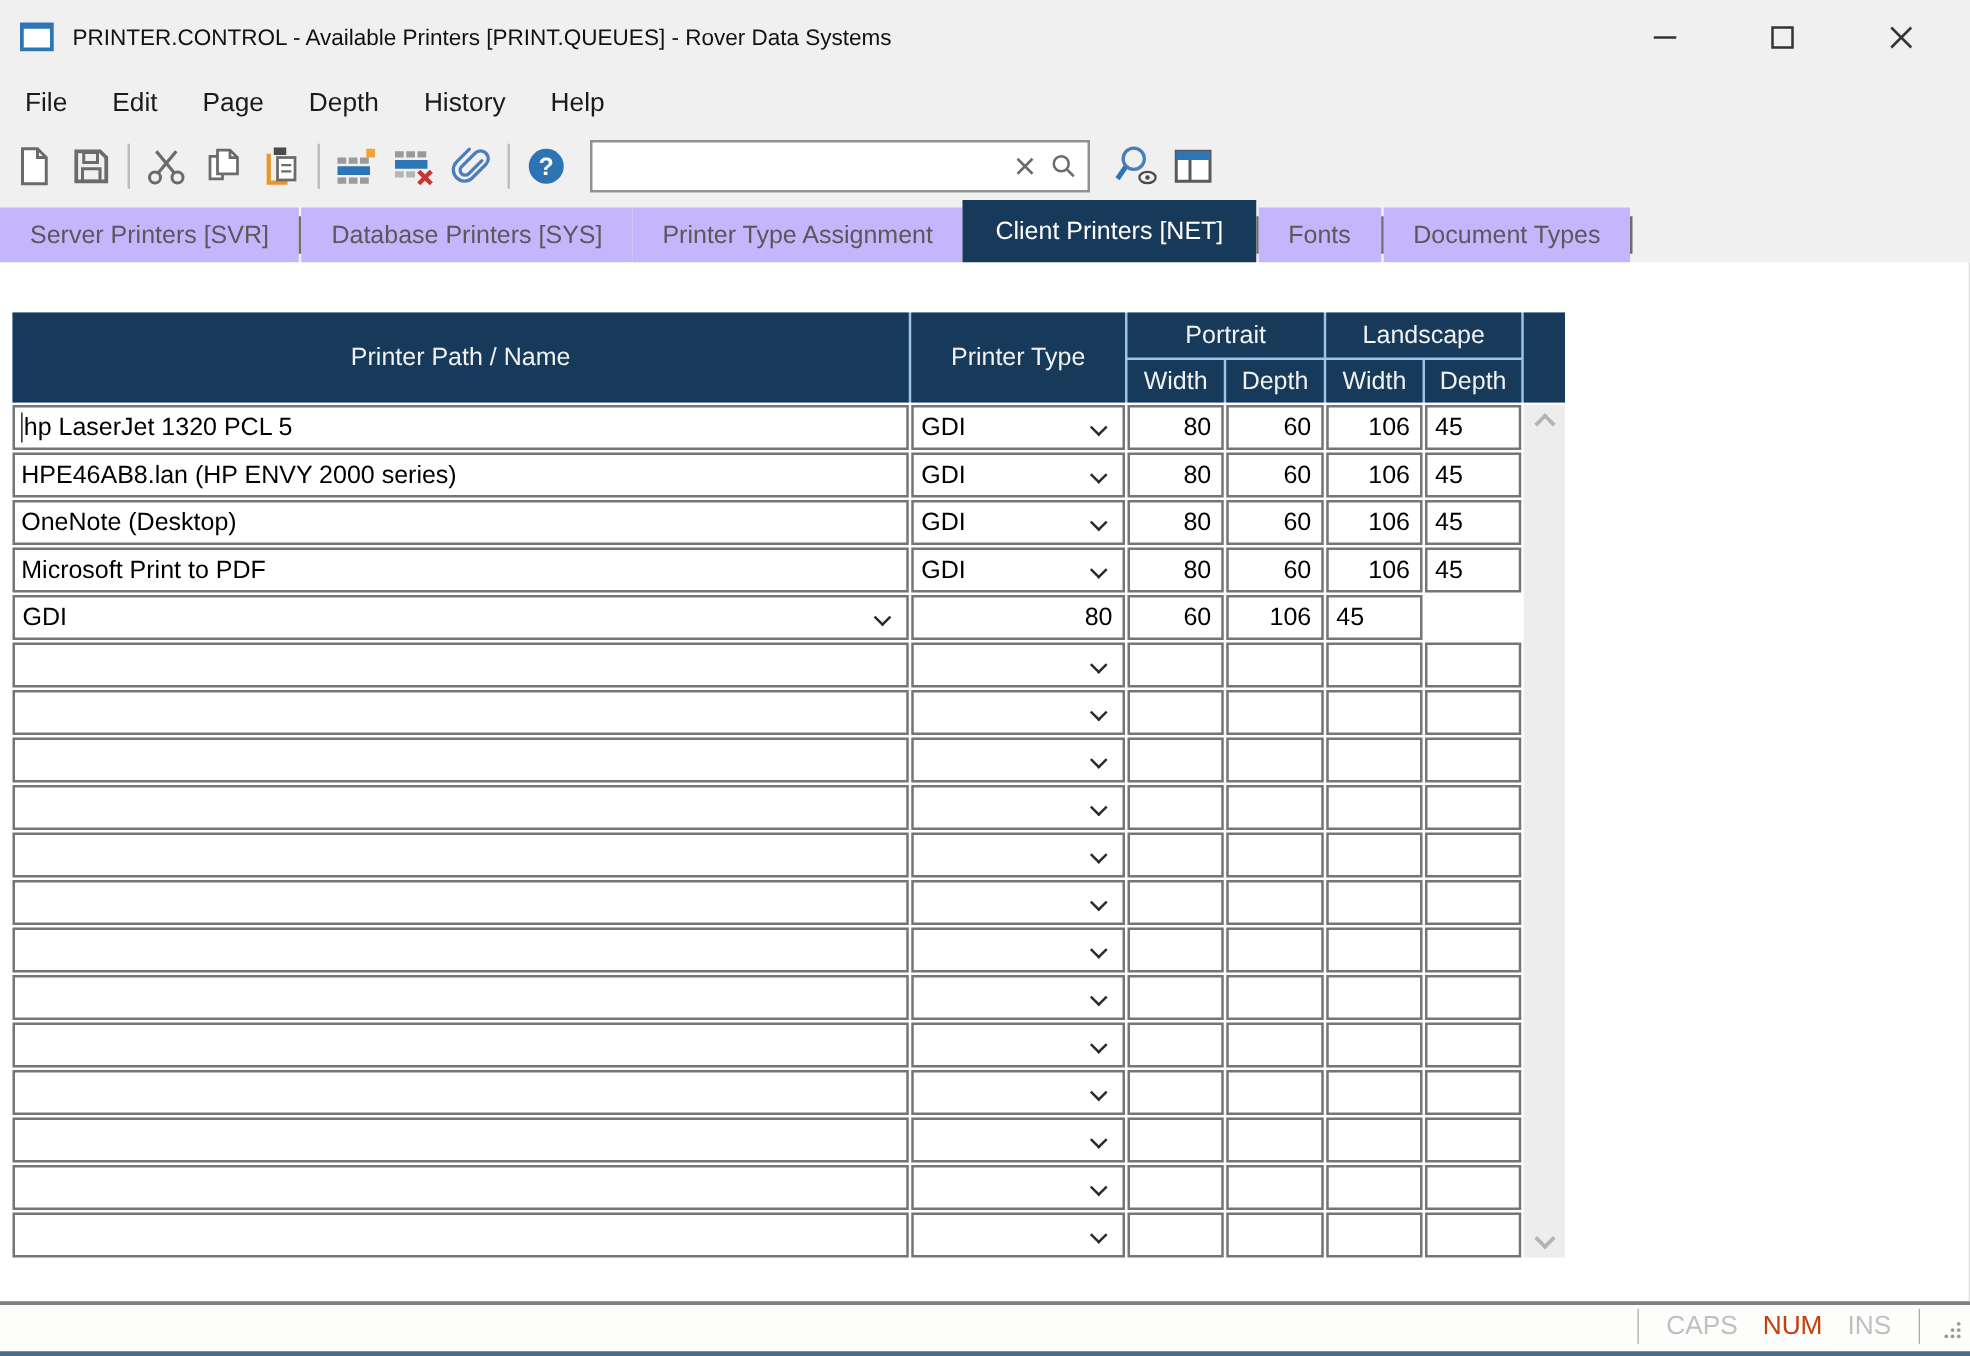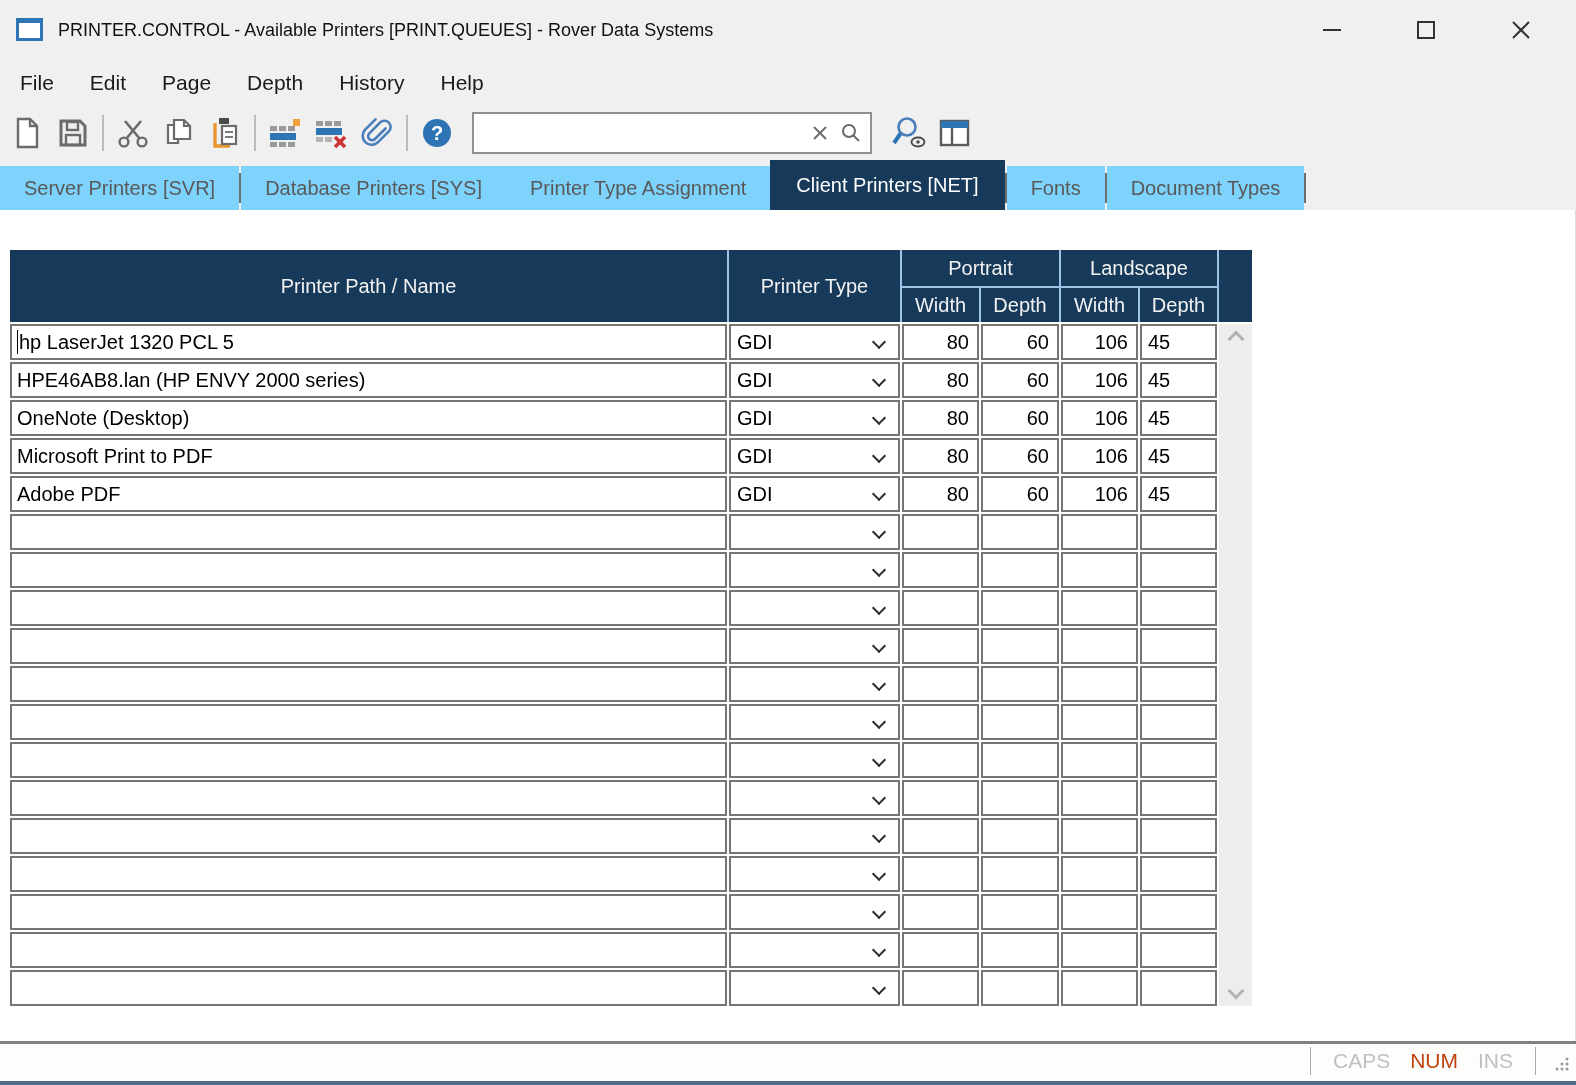--- a/index.html
+++ b/index.html
@@ -27,21 +27,21 @@
   .tbtn { width:46px; height:46px; display:flex; align-items:center; justify-content:center; }
   .tsep { width:2px; height:36px; background:#BDBDBD; margin:0 6px; }
   .searchbox { width:400px; height:42px; background:#fff; border:2px solid #919191; margin-left:12px;
     display:flex; align-items:center; }
   .searchbox input { flex:1; border:none; outline:none; font-size:19px; height:100%; padding:0 8px;
     font-family:"Liberation Sans", sans-serif; background:transparent; }
   .search-glyphs { display:flex; align-items:center; gap:10px; padding-right:8px; }
 
   
   .tabstrip { position:absolute; top:160px; left:0; width:1576px; height:50px; display:flex; align-items:flex-end; }
-  .tab { height:44px; line-height:44px; padding:0 24px; font-size:20px; color:#595959; background:#7dd3fc; cursor:default; white-space:nowrap; }
+  .tab { height:44px; line-height:44px; padding:0 24px; font-size:20px; color:#595959; background:#c4b5fd; cursor:default; white-space:nowrap; }
   .tab.active { height:50px; line-height:50px; background:#17395A; color:#fff; padding:0 26px; }
   .tab-sep { width:2px; height:30px; background:#6E6E6E; margin-bottom:7px; }
 
   
   .content { position:absolute; top:210px; left:0; width:1576px; height:831px; background:#fff; border-right:1px solid #DCDCDC; }
 
   
   .grid-header {
     position:absolute; left:10px; top:40px;
     display:grid;
@@ -283,21 +283,20 @@
       </div>
       <div class="trow">
         <div class="tcell c-path">Microsoft Print to PDF</div>
         <div class="tcell c-type">GDI<span class="chev"></span></div>
         <div class="tcell c-num">80</div>
         <div class="tcell c-num">60</div>
         <div class="tcell c-num">106</div>
         <div class="tcell c-numL">45</div>
       </div>
       <div class="trow">
-        <div class="tcell c-path">Adobe PDF</div>
         <div class="tcell c-type">GDI<span class="chev"></span></div>
         <div class="tcell c-num">80</div>
         <div class="tcell c-num">60</div>
         <div class="tcell c-num">106</div>
         <div class="tcell c-numL">45</div>
       </div>
       <div class="trow">
         <div class="tcell c-path"></div>
         <div class="tcell c-type">
           <span class="chev"></span>

